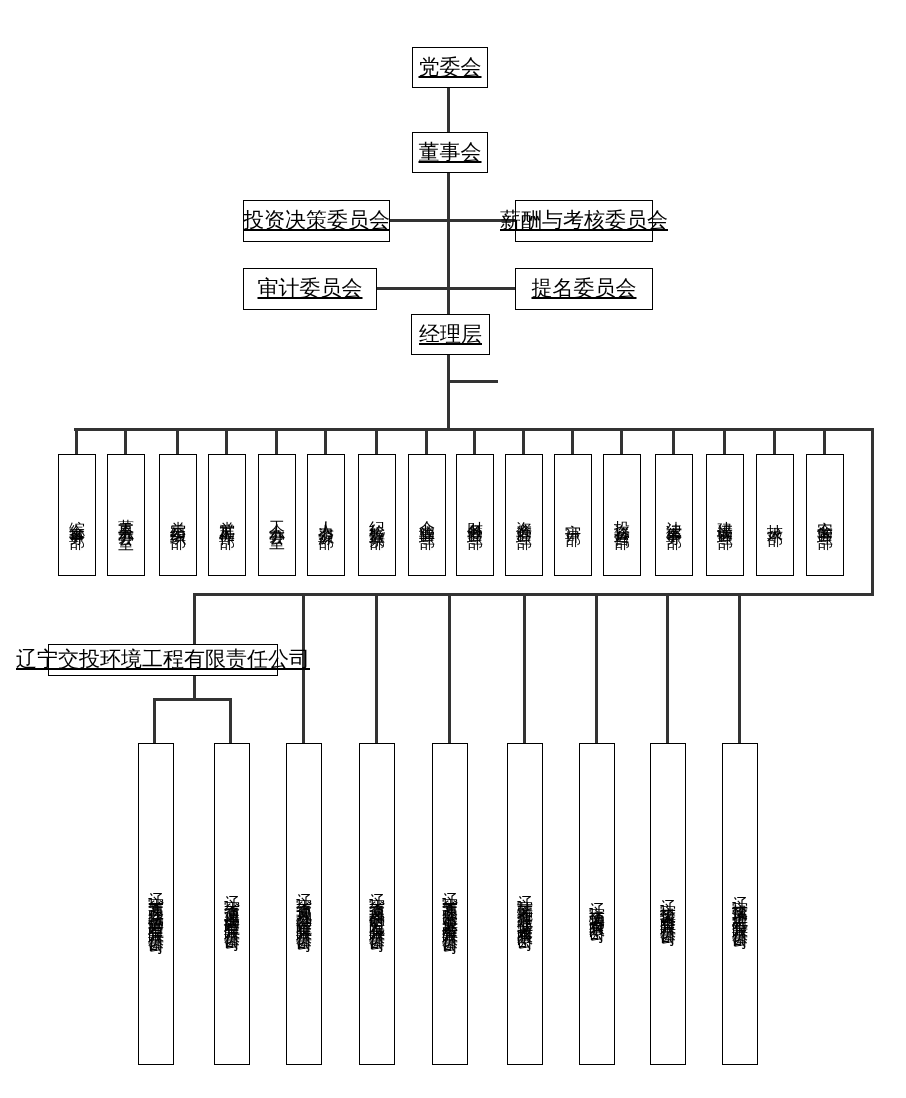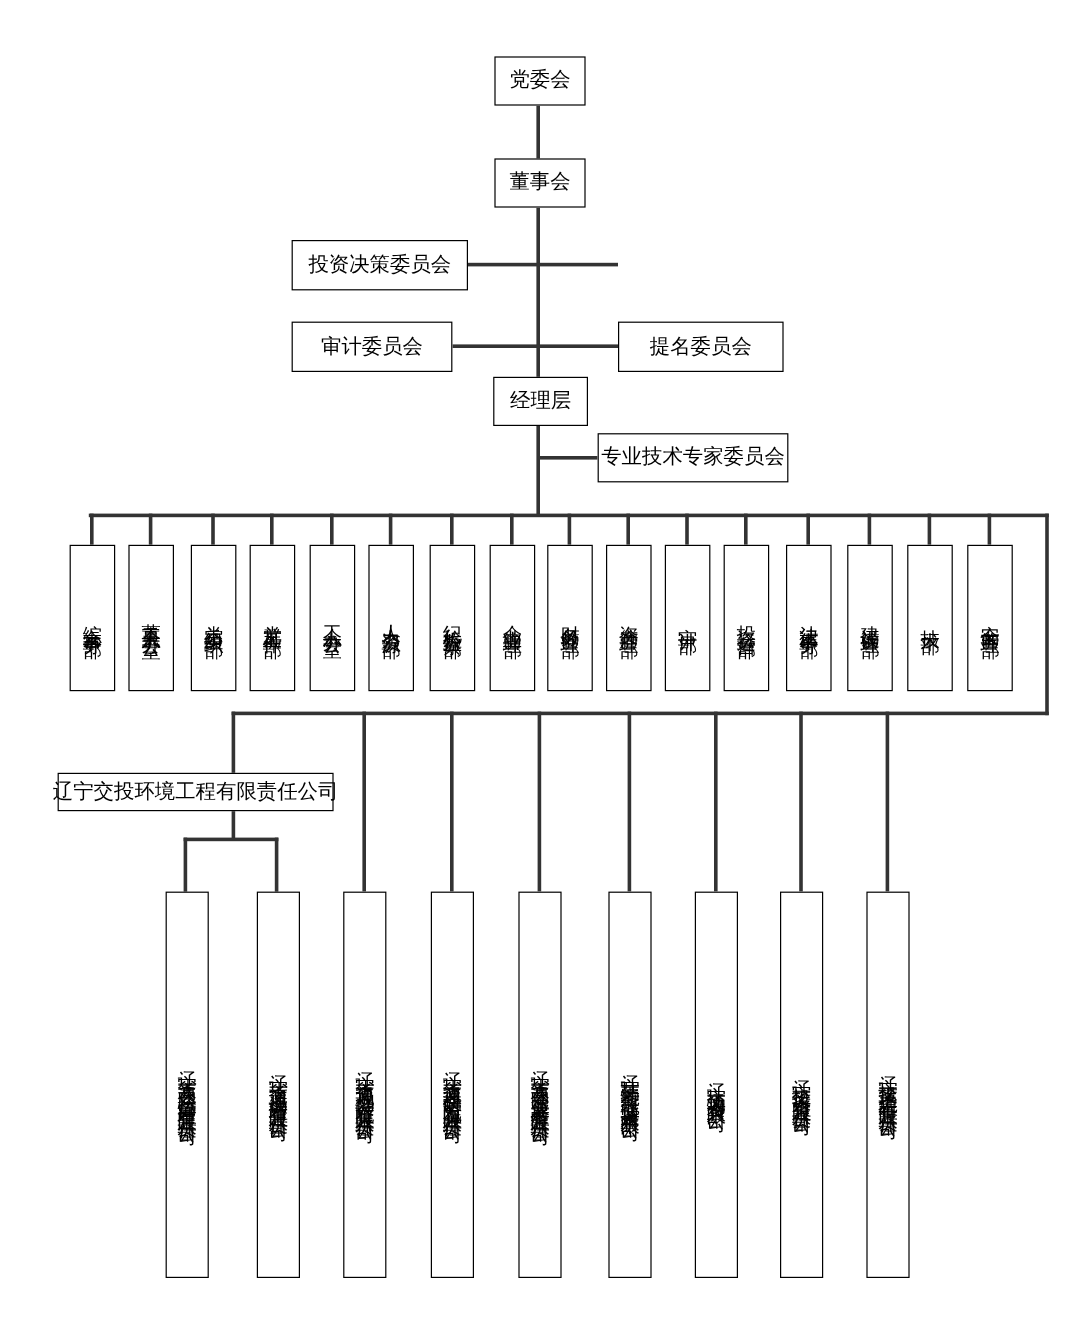--- a/index.html
+++ b/index.html
@@ -7,21 +7,21 @@
     position:relative;width:906px;height:1098px;background:#ffffff;
     font-family:"DejaVu Sans","Liberation Sans",sans-serif;color:#000;
     overflow:hidden;
   }
   .ln{position:absolute;background:#333333;}
   .box{
     position:absolute;box-sizing:border-box;background:#ffffff;
     border:1.5px solid #000000;display:flex;align-items:center;justify-content:center;
     text-align:center;
   }
-  .hbox{font-size:17px;white-space:nowrap;line-height:1.2;}
+  .hbox{font-size:21px;white-space:nowrap;line-height:1.2;text-decoration:underline;}
   .vbox span{
     writing-mode:vertical-rl;text-orientation:upright;
     font-size:16px;letter-spacing:3px;line-height:1;
   }
 </style>
 </head>
 <body>
 
 <div class="canvas">
 
@@ -71,32 +71,32 @@
   <div class="box hbox" style="left:412px;top:47px;width:76px;height:41px">
     <span>党委会</span>
   </div>
   <div class="box hbox" style="left:412px;top:132px;width:76px;height:41px">
     <span>董事会</span>
   </div>
 
   <div class="box hbox" style="left:243px;top:200px;width:147px;height:42px">
     <span>投资决策委员会</span>
   </div>
+  <div class="box hbox" style="left:515px;top:200px;width:138px;height:42px">
+    <span>薪酬与考核委员会</span>
+  </div>
   <div class="box hbox" style="left:515px;top:268px;width:138px;height:42px">
     <span>提名委员会</span>
   </div>
   <div class="box hbox" style="left:243px;top:268px;width:134px;height:42px">
     <span>审计委员会</span>
   </div>
 
   <div class="box hbox" style="left:411px;top:314px;width:79px;height:41px">
     <span>经理层</span>
-  </div>
-  <div class="box hbox" style="left:498px;top:361px;width:159px;height:41px">
-    <span>专业技术专家委员会</span>
   </div>
 
   <div class="box vbox" style="left:58px;top:454px;width:38px;height:122px">
       <span>综合事务部</span>
     </div>
   <div class="box vbox" style="left:107px;top:454px;width:38px;height:122px">
       <span>董事会办公室</span>
     </div>
   <div class="box vbox" style="left:159px;top:454px;width:38px;height:122px">
       <span>党委组织部</span>

